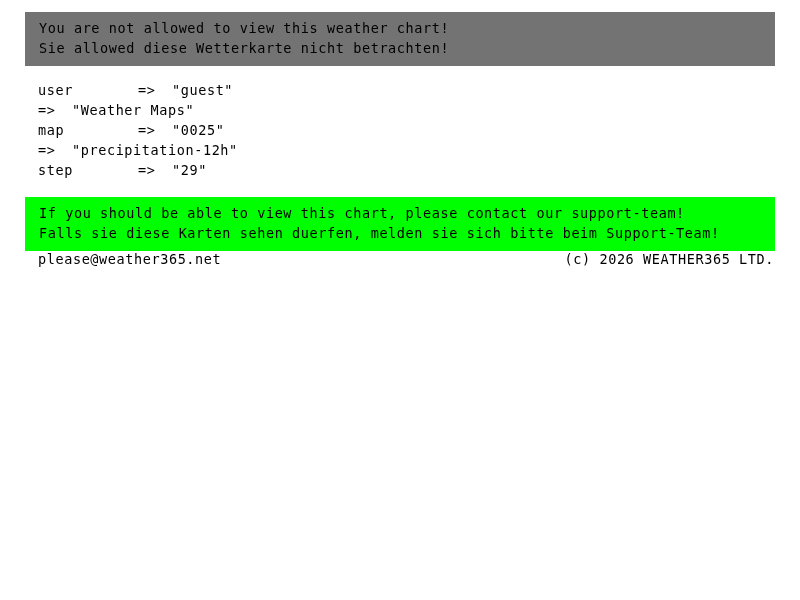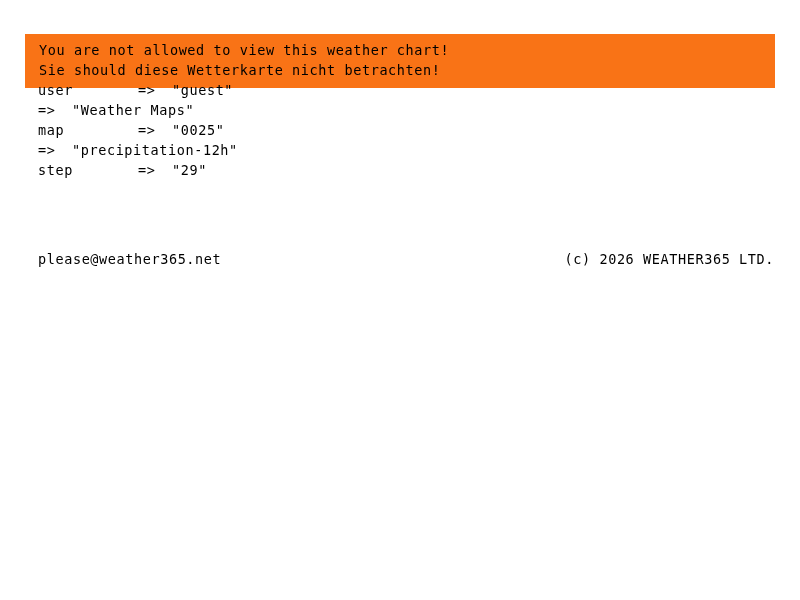--- a/index.html
+++ b/index.html
@@ -21,22 +21,22 @@
     height: 600px;
   }
   .banner {
     position: absolute;
     left: 25px;
     width: 750px;
     box-sizing: border-box;
     padding: 6px 14px 8px 14px;
   }
   .banner-error {
-    top: 34px;
-    background: #f97316;
+    top: 12px;
+    background: #737373;
   }
   .banner-ok {
     top: 197px;
     background: #00ff00;
   }
   .banner-line {
     font-family: "DejaVu Sans Mono", monospace;
     font-size: 13.5px;
     line-height: 20px;
     white-space: pre;
@@ -86,21 +86,21 @@
     margin-left: 44px;
   }
 </style>
 </head>
 <body>
 
 <div class="page">
 
   <div class="banner banner-error">
     <div class="banner-line">You are not allowed to view this weather chart!</div>
-    <div class="banner-line">Sie should diese Wetterkarte nicht betrachten!</div>
+    <div class="banner-line">Sie allowed diese Wetterkarte nicht betrachten!</div>
   </div>
 
   <div class="params">
     <div class="param-row">
       <span class="param-key">user</span>
       <span class="param-arrow">=&gt;</span>
       <span class="param-val">"guest"</span>
     </div>
     <div class="param-row">
       <span class="param-arrow">=&gt;</span>
@@ -115,19 +115,23 @@
       <span class="param-arrow">=&gt;</span>
       <span class="param-val">"precipitation-12h"</span>
     </div>
     <div class="param-row">
       <span class="param-key">step</span>
       <span class="param-arrow">=&gt;</span>
       <span class="param-val">"29"</span>
     </div>
   </div>
 
+  <div class="banner banner-ok">
+    <div class="banner-line">If you should be able to view this chart, please contact our support-team!</div>
+    <div class="banner-line">Falls sie diese Karten sehen duerfen, melden sie sich bitte beim Support-Team!</div>
+  </div>
 
   <div class="footer">
     <span>please@weather365.net</span>
     <span class="footer-right">(c) 2026 WEATHER365 LTD.</span>
   </div>
 
 </div>
 
 </body></html>

